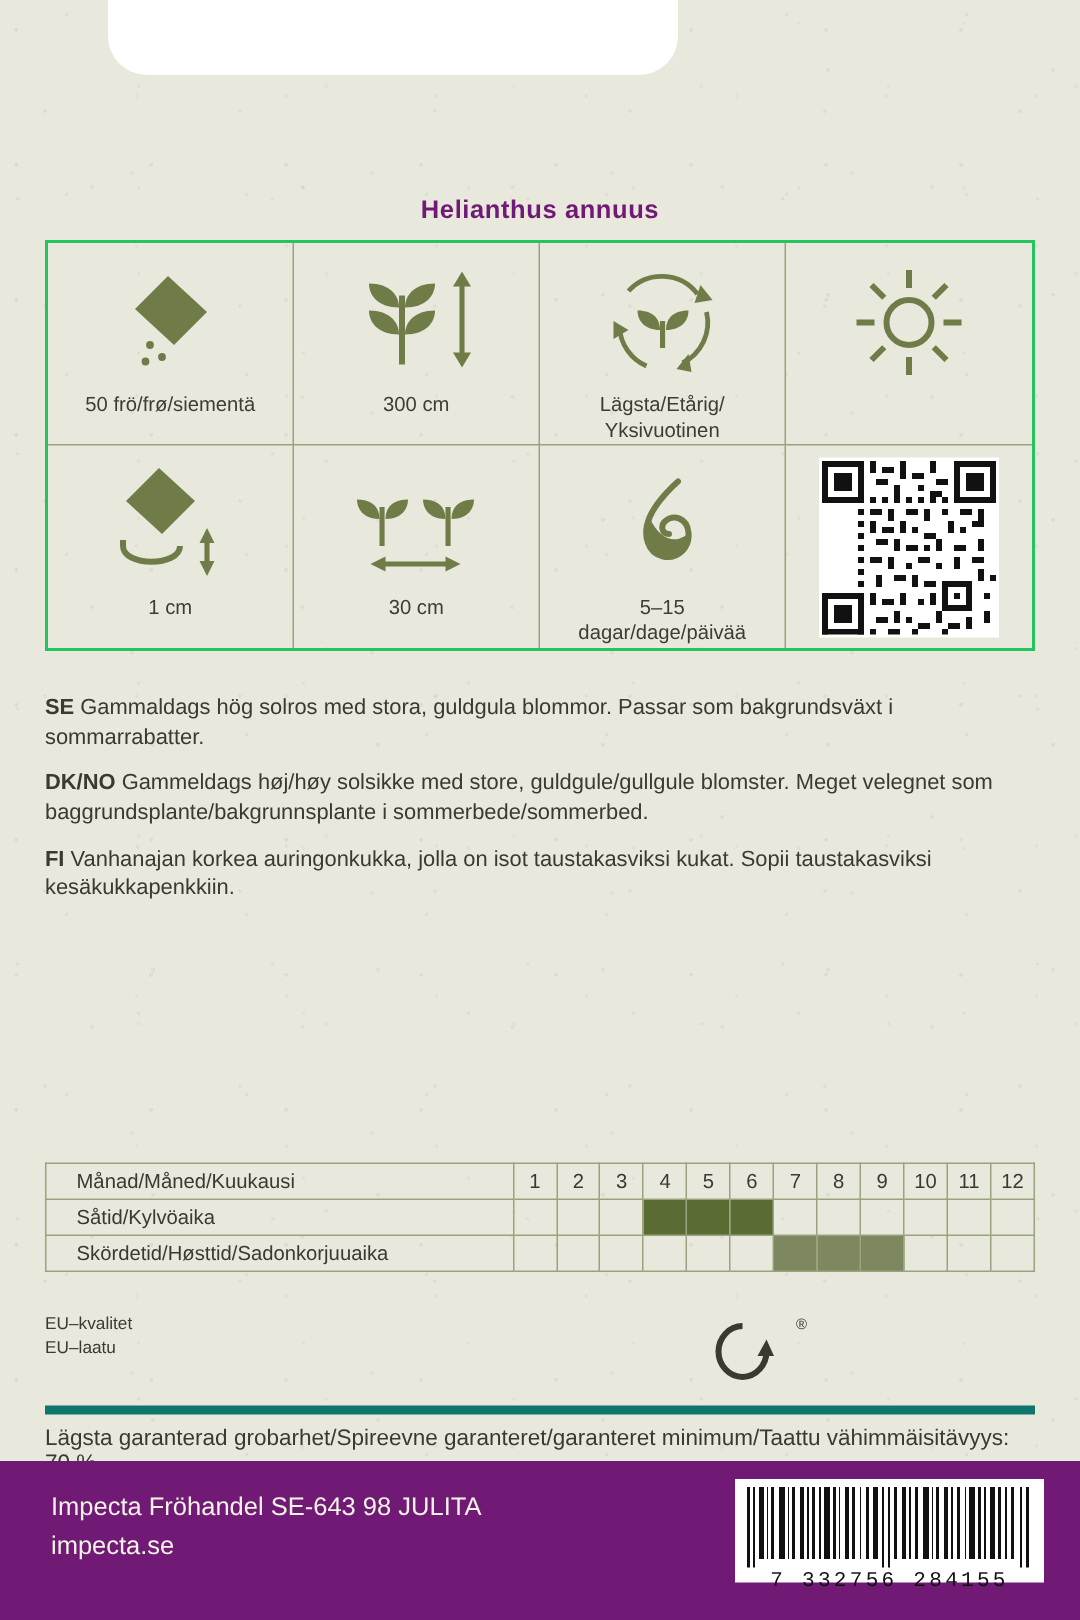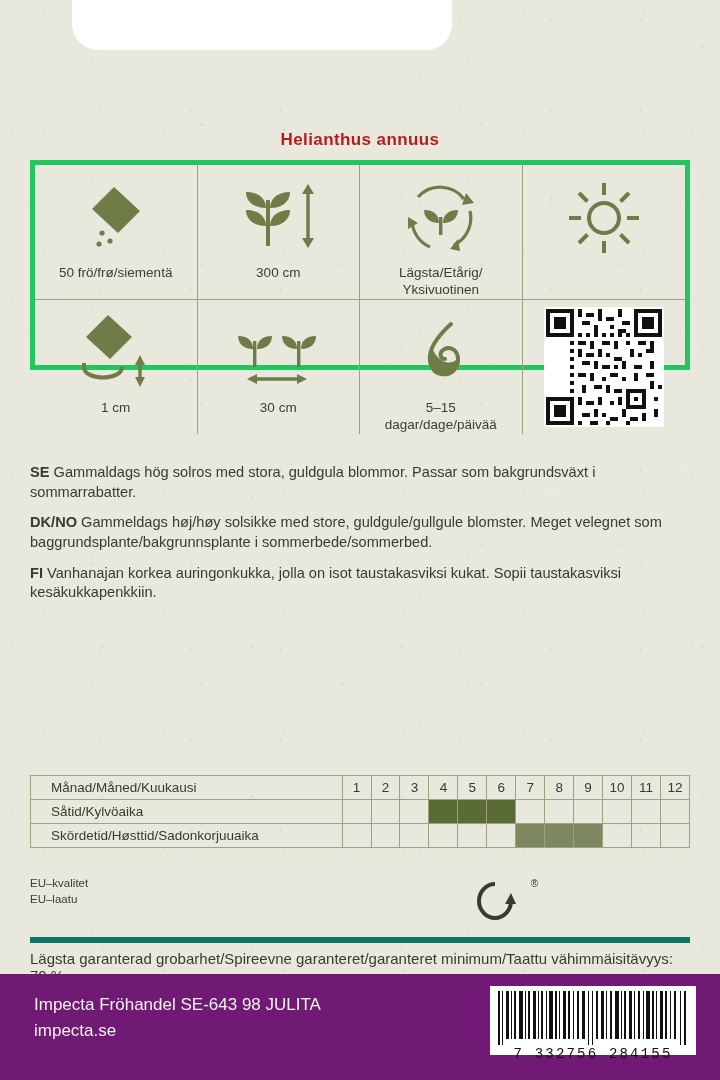--- a/index.html
+++ b/index.html
@@ -34,31 +34,31 @@
     border-bottom-left-radius:26px;
     border-bottom-right-radius:26px;
   }
   .content { position:absolute; inset:0; }
 
   .latin-name {
     position:absolute; top:130px; left:0; width:720px;
     text-align:center;
     font-weight:bold;
     font-size:17px;
-    color:#b91c1c;
+    color:#701a75;
     letter-spacing:.4px;
   }
 
   
   .icon-grid {
-    position:absolute; left:30px; top:160px; width:660px; height:210px;
+    position:absolute; left:30px; top:160px; width:660px; height:274px;
     display:grid;
     grid-template-columns:repeat(4, 1fr);
     grid-template-rows:1fr 1fr;
-    border:5px solid #22c55e;
+    border:2px solid #22c55e;
   }
   .cell {
     border-right:1px solid #9aa37e;
     border-bottom:1px solid #9aa37e;
     display:flex; flex-direction:column; align-items:center; justify-content:flex-start;
     padding-top:12px;
     position:relative;
   }
   .icon-grid .cell:nth-child(4n) { border-right:none; }
   .icon-grid .cell:nth-child(n+5) { border-bottom:none; }

